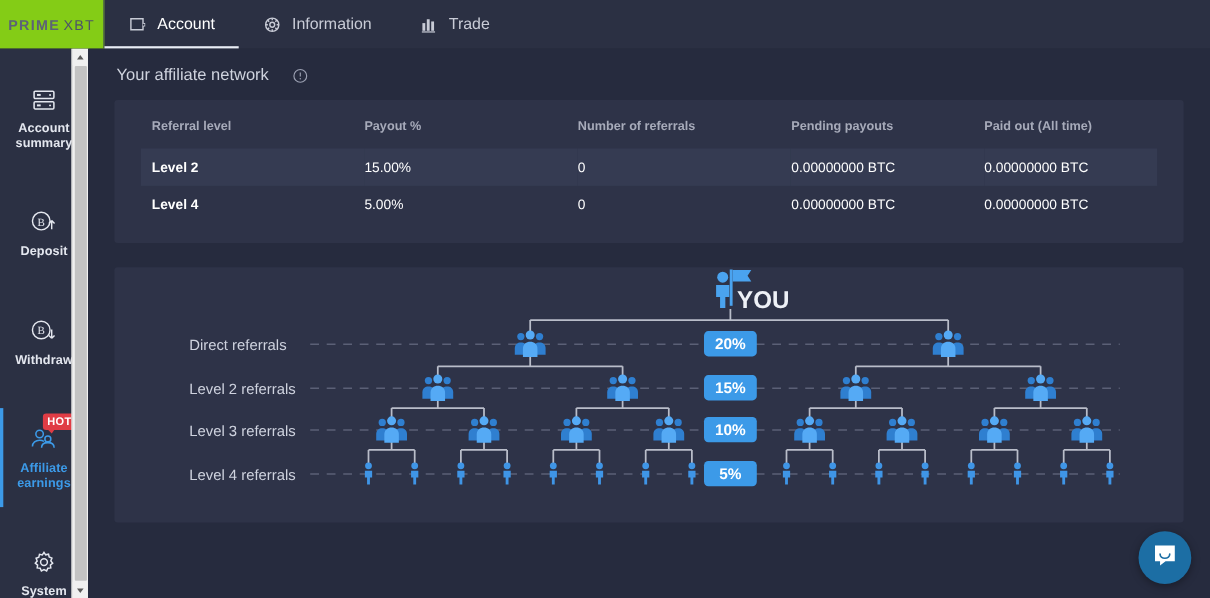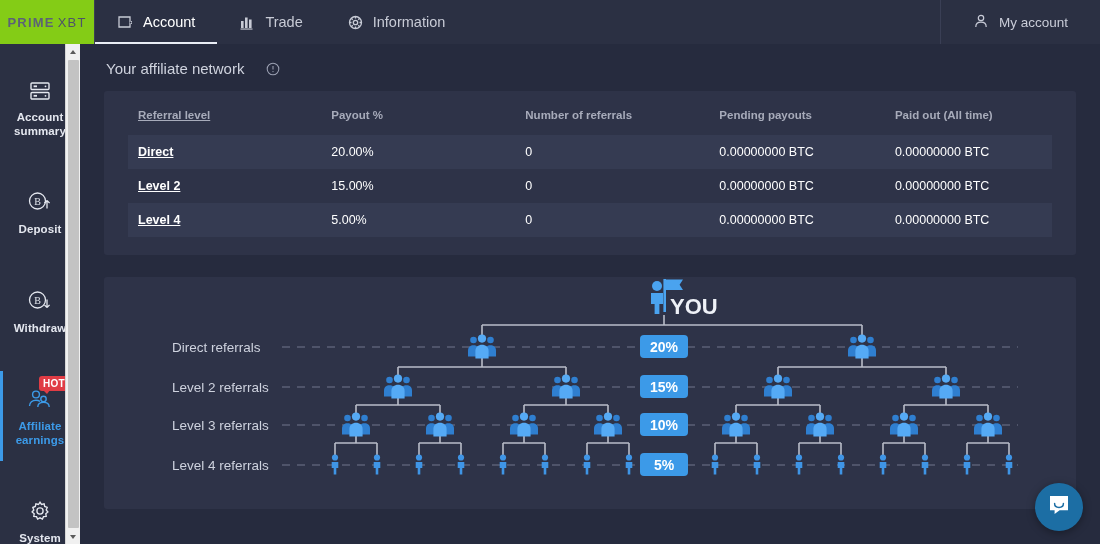--- a/index.html
+++ b/index.html
@@ -112,21 +112,21 @@
   table.aff { width: 100%; border-collapse: collapse; }
   table.aff th {
     text-align: left; color: #a7abba; font-size: 11.5px; font-weight: 700;
     padding: 4px 0 14px 0;
   }
   table.aff td {
     color: #ffffff; font-size: 12.5px; font-weight: 700;
     padding: 10px 0; height: 29px;
   }
   table.aff tbody tr:nth-child(odd) { background: #353b52; }
-  table.aff th:nth-child(1), table.aff td:nth-child(1) { width: 22%; padding-left: 10px; text-decoration: underline; }
+  table.aff th:nth-child(1), table.aff td:nth-child(1) { width: 22%; padding-left: 10px; }
   table.aff th:nth-child(2), table.aff td:nth-child(2) { width: 21%; }
   table.aff th:nth-child(3), table.aff td:nth-child(3) { width: 21%; }
   table.aff th:nth-child(4), table.aff td:nth-child(4) { width: 19%; }
   table.aff th:nth-child(5), table.aff td:nth-child(5) { width: 17%; }
   table.aff td:nth-child(2), table.aff td:nth-child(3),
   table.aff td:nth-child(4), table.aff td:nth-child(5) { font-weight: 400; }
   table.aff td:nth-child(1) { font-weight: 700; }
 
   
   .card-hier { padding: 0; overflow: hidden; }
@@ -160,52 +160,43 @@
             <path d="M2 3h11v10H2z"></path>
               <path d="M13 7h2v3h-2z" fill="#c8cbd6" stroke="none"></path>
               <circle cx="13.6" cy="8.5" r=".9" fill="#2b3043" stroke="none"></circle>
           </svg>
         </span>
         <span>Account</span>
       </div>
 
       <div class="tab">
         <span>
+          <svg width="17" height="17" viewBox="0 0 17 17" fill="none" stroke="#c8cbd6" stroke-width="1.3">
+            <circle cx="8.5" cy="8.5" r="6"></circle>
+              <circle cx="8.5" cy="8.5" r="2.2"></circle>
+              <path d="M8.5 2.5v2M8.5 12.5v2M2.5 8.5h2M12.5 8.5h2M4.3 4.3l1.4 1.4M11.3 11.3l1.4 1.4M12.7 4.3l-1.4 1.4M5.7 11.3l-1.4 1.4"></path>
+          </svg>
+        </span>
+        <span>Information</span>
+      </div>
+
+      <div class="tab">
+        <span>
           <svg width="17" height="17" viewBox="0 0 17 17" fill="#c8cbd6">
             <rect x="2" y="7" width="2.6" height="7"></rect>
               <rect x="6" y="3.5" width="2.6" height="10.5"></rect>
               <rect x="10" y="5.5" width="2.6" height="8.5"></rect>
               <rect x="1.5" y="14.5" width="12" height="1.1"></rect>
           </svg>
         </span>
         <span>Trade</span>
       </div>
 
-      <div class="tab">
-        <span>
-          <svg width="17" height="17" viewBox="0 0 17 17" fill="none" stroke="#c8cbd6" stroke-width="1.3">
-            <circle cx="8.5" cy="8.5" r="6"></circle>
-              <circle cx="8.5" cy="8.5" r="2.2"></circle>
-              <path d="M8.5 2.5v2M8.5 12.5v2M2.5 8.5h2M12.5 8.5h2M4.3 4.3l1.4 1.4M11.3 11.3l1.4 1.4M12.7 4.3l-1.4 1.4M5.7 11.3l-1.4 1.4"></path>
-          </svg>
-        </span>
-        <span>Information</span>
-      </div>
-
     </div>
 
-    <div class="account-cell">
-      <span>
-        <svg width="16" height="16" viewBox="0 0 16 16" fill="none" stroke="#c9ccd8" stroke-width="1.2">
-          <circle cx="8" cy="5" r="2.7"></circle>
-            <path d="M2.8 14c0-3 2.3-4.8 5.2-4.8S13.2 11 13.2 14"></path>
-        </svg>
-      </span>
-      <span>My account</span>
-    </div>
   </div>
 
   <div class="body">
 
     <div class="sidebar">
 
       <div class="side-item">
         <span class="ico">
           <svg width="24" height="22" viewBox="0 0 24 22" fill="none" stroke="#e4e7ef" stroke-width="1.4">
             <rect x="3" y="3" width="18" height="6.5" rx="1"></rect>
@@ -293,27 +284,20 @@
           <thead>
             <tr>
               <th>Referral level</th>
               <th>Payout %</th>
               <th>Number of referrals</th>
               <th>Pending payouts</th>
               <th>Paid out (All time)</th>
             </tr>
           </thead>
           <tbody>
-            <tr>
-              <td>Direct</td>
-              <td>20.00%</td>
-              <td>0</td>
-              <td>0.00000000 BTC</td>
-              <td>0.00000000 BTC</td>
-            </tr>
             <tr>
               <td>Level 2</td>
               <td>15.00%</td>
               <td>0</td>
               <td>0.00000000 BTC</td>
               <td>0.00000000 BTC</td>
             </tr>
             <tr>
               <td>Level 4</td>
               <td>5.00%</td>

